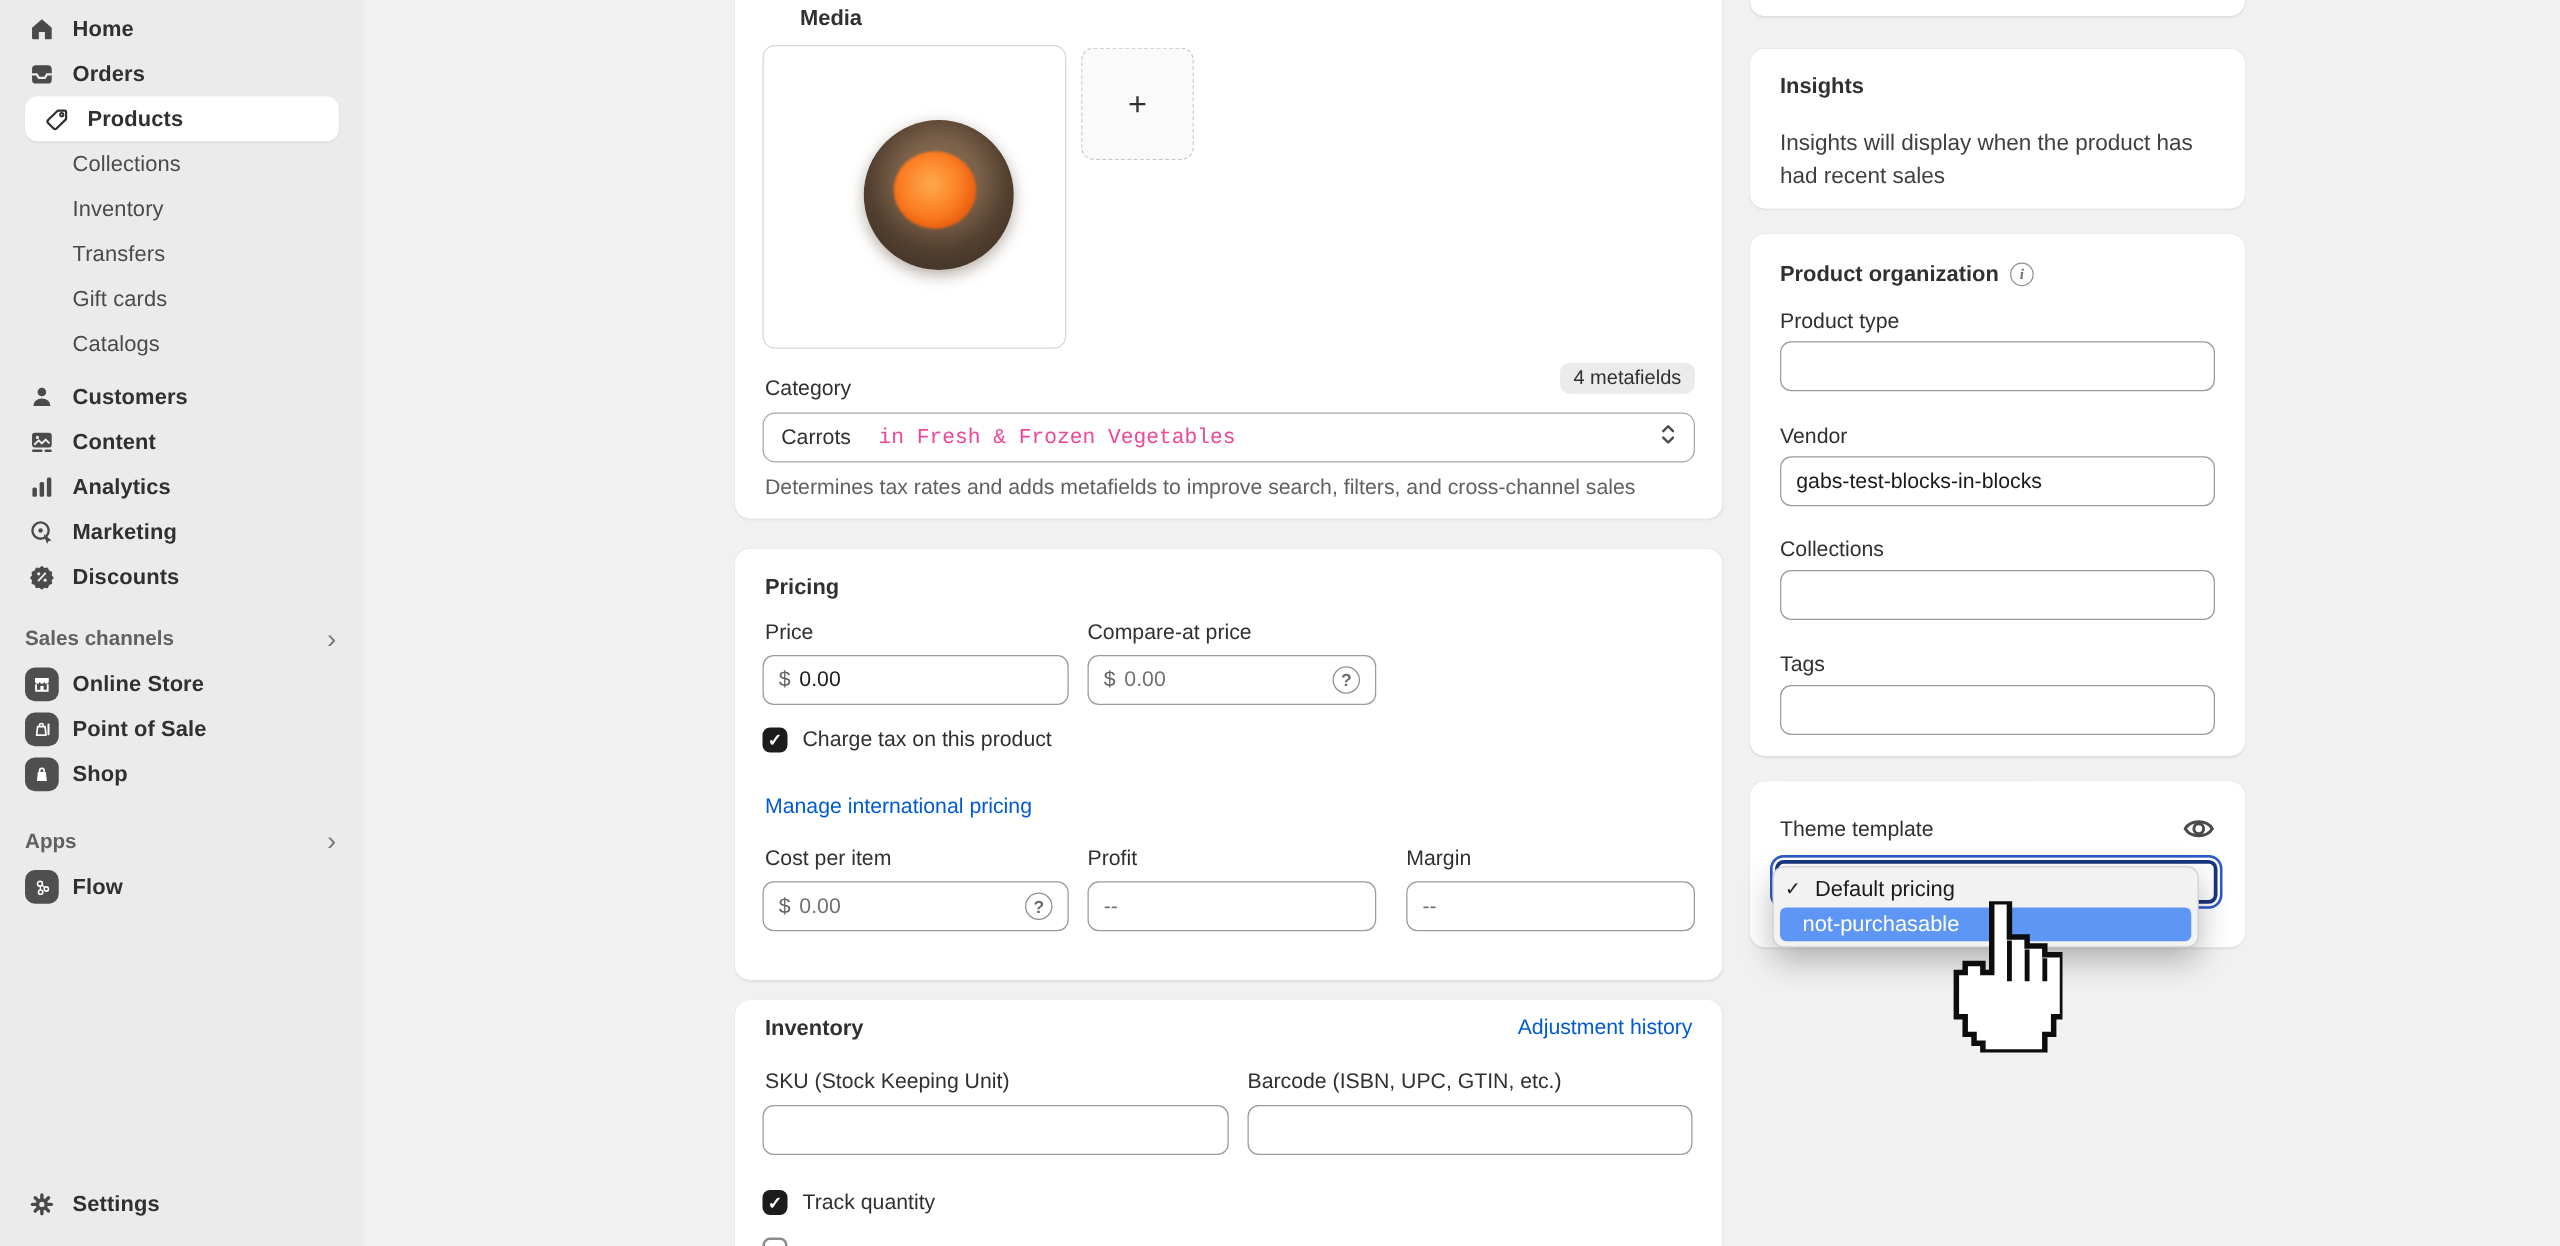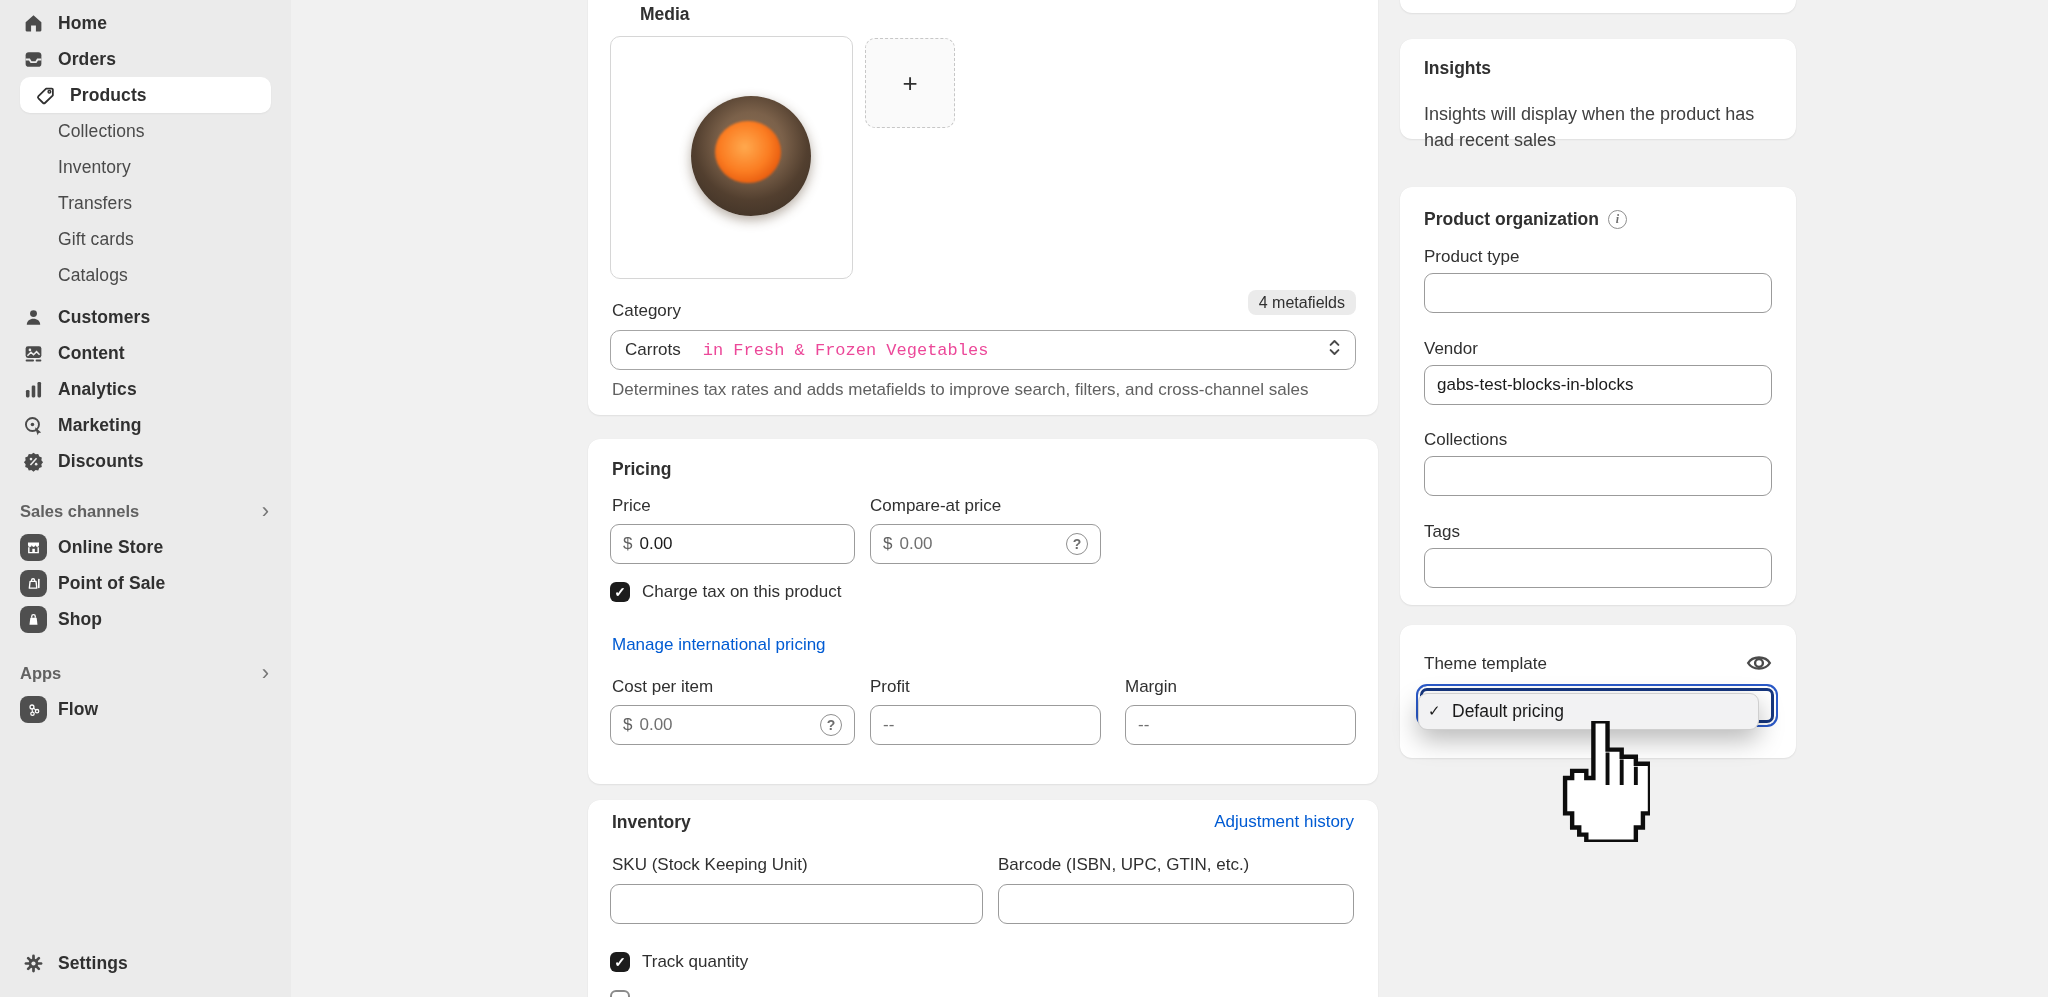--- a/index.html
+++ b/index.html
@@ -354,21 +354,21 @@
   <div class="checkrow" style="left:22px; top:152px;">
     <span class="checkbox">✓</span>
     <span class="flabel">Track quantity</span>
   </div>
 
   <span class="checkbox-off abs" style="left:22px; top:190px;"></span>
 </section>
 
 <section class="card" style="left:1400px; top:-22px; width:396px; height:35px;"></section>
 
-<section class="card" style="left:1400px; top:39px; width:396px; height:100px;">
+<section class="card" style="left:1400px; top:39px; width:396px; height:128px;">
   <div class="card-title abs" style="left:24px; top:19px;">Insights</div>
   <div class="abs" style="left:24px; top:62px; width:336px; font-size:18px; line-height:26px; color:#3f3f3f;">Insights will display when the product has had recent sales</div>
 </section>
 
 <section class="card" style="left:1400px; top:187px; width:396px; height:418px;">
   <div class="abs" style="left:24px; top:22px; display:flex; align-items:center; gap:9px;">
     <span class="card-title">Product organization</span>
     <span class="helpdot" style="width:19px;height:19px;font-size:12px;font-style:italic;font-family:'Liberation Serif',serif;flex-basis:19px;">i</span>
   </div>
 
@@ -402,20 +402,23 @@
       </svg>
   </span>
   <div class="theme-select" style="left:16px; top:59px; width:362px; height:43px;"></div>
 </section>
 
 <div id="dropdown-menu">
   <div class="menu-item">
     <span class="mcheck">✓</span>
     <span>Default pricing</span>
   </div>
+  <div class="menu-item-hl">
+    <span>not-purchasable</span>
+  </div>
 </div>
 
 <div id="cursor">
   <svg width="92" height="121" viewBox="0 0 13 17">
     <path d="M5 0 L7 0 L7 4 L9 4 L9 5 L11 5 L11 6 L13 6 L13 13 L12 13 L12 15 L11 15 L11 17 L4 17 L4 16 L3 16 L3 15 L2 15 L2 13 L1 13 L1 8 L2 8 L2 7 L4 7 L4 8 L5 8 Z" fill="#ffffff" stroke="#0d0d0d" stroke-width="0.62" stroke-linejoin="miter"></path>
     <path d="M7 4.4 L7 9 M9 5.4 L9 9 M11 6.4 L11 9" stroke="#0d0d0d" stroke-width="0.55" fill="none"></path>
   </svg>
 </div>
 
 </body></html>

